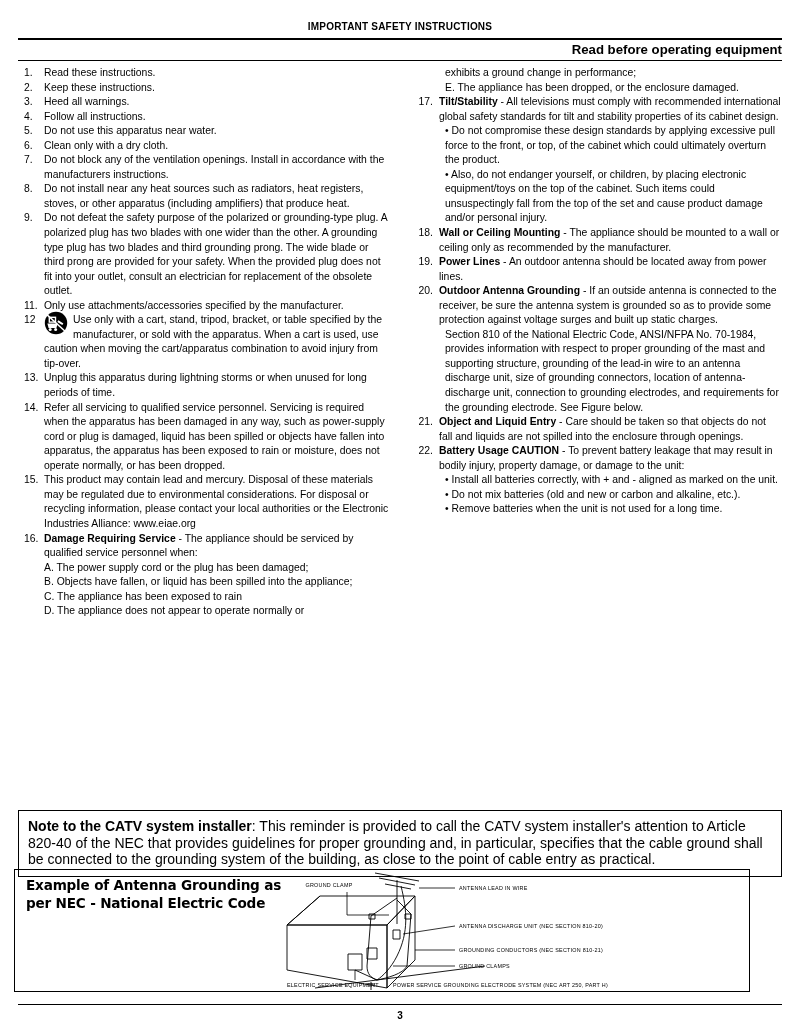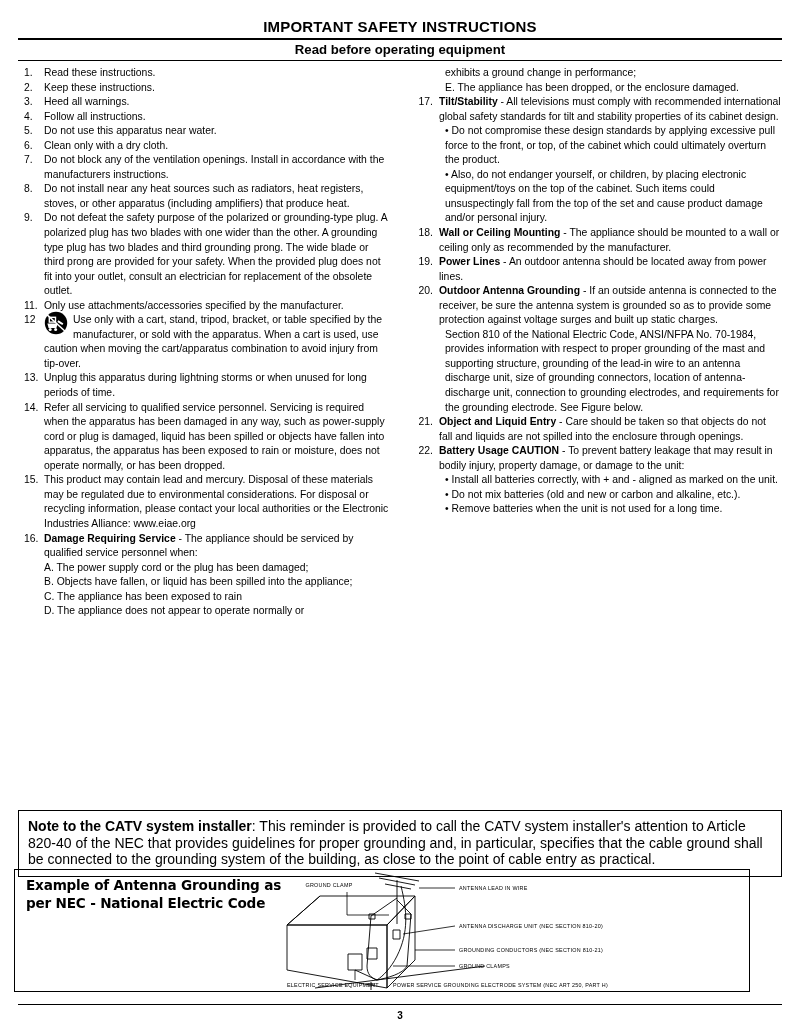--- a/index.html
+++ b/index.html
@@ -24,36 +24,36 @@
 
   
   .header {
     position: absolute;
     left: 18px;
     top: 18px;
     width: 764px;
   }
   .header-title {
     text-align: center;
-    font-size: 15px;
+    font-size: 10px;
     font-weight: bold;
     letter-spacing: 0.2px;
     line-height: 18px;
     padding-bottom: 2px;
   }
   .rule-thick {
     border-top: 2.4px solid #000;
     margin: 0;
   }
   .rule-thin {
     border-top: 1.4px solid #000;
     margin: 0;
   }
   .header-sub {
-    text-align: center;
+    text-align: right;
     font-size: 13.2px;
     font-weight: bold;
     line-height: 17px;
     padding: 1px 0 2px 0;
   }
 
   
   .columns {
     position: absolute;
     left: 18px;

